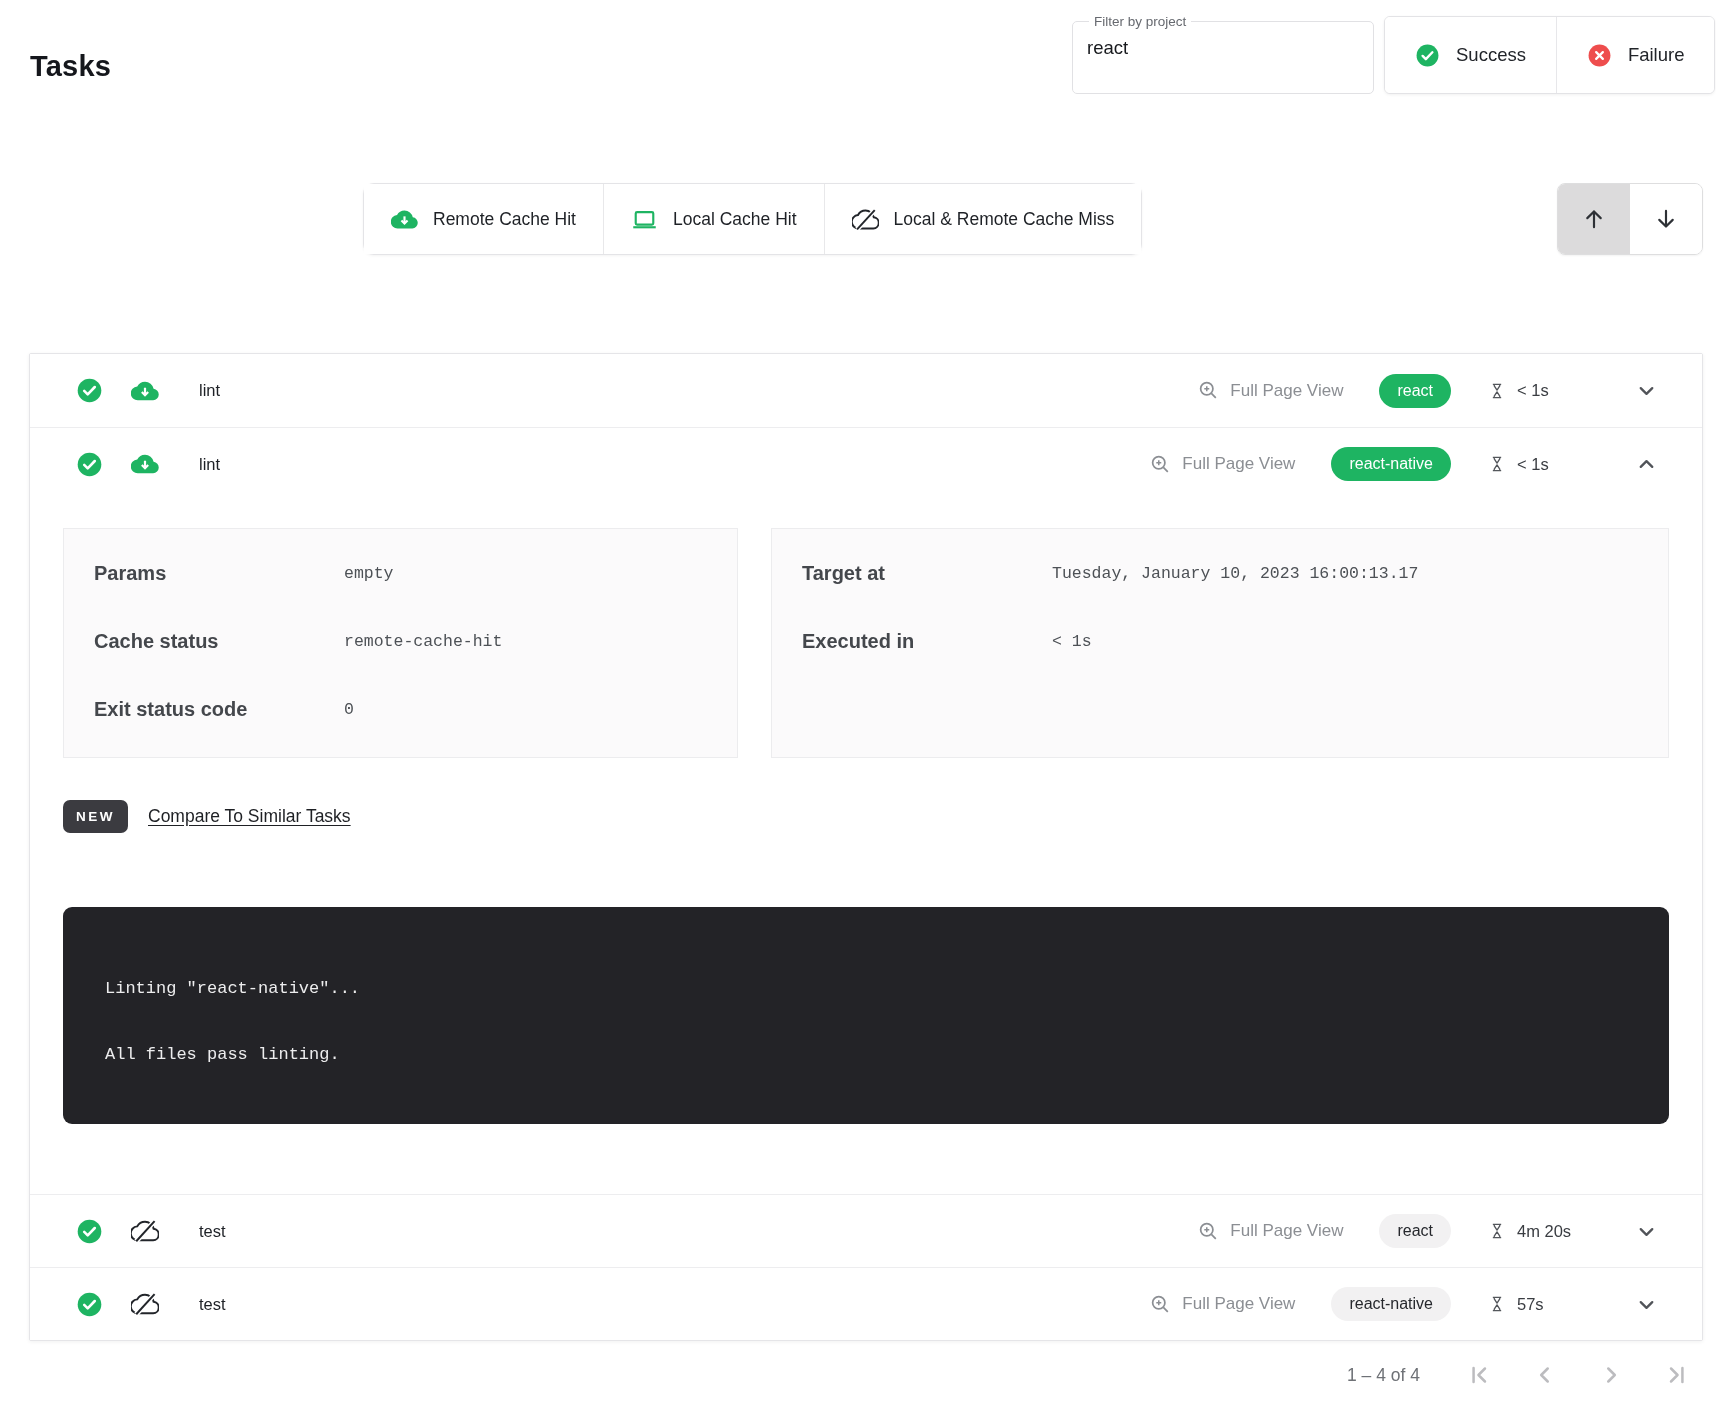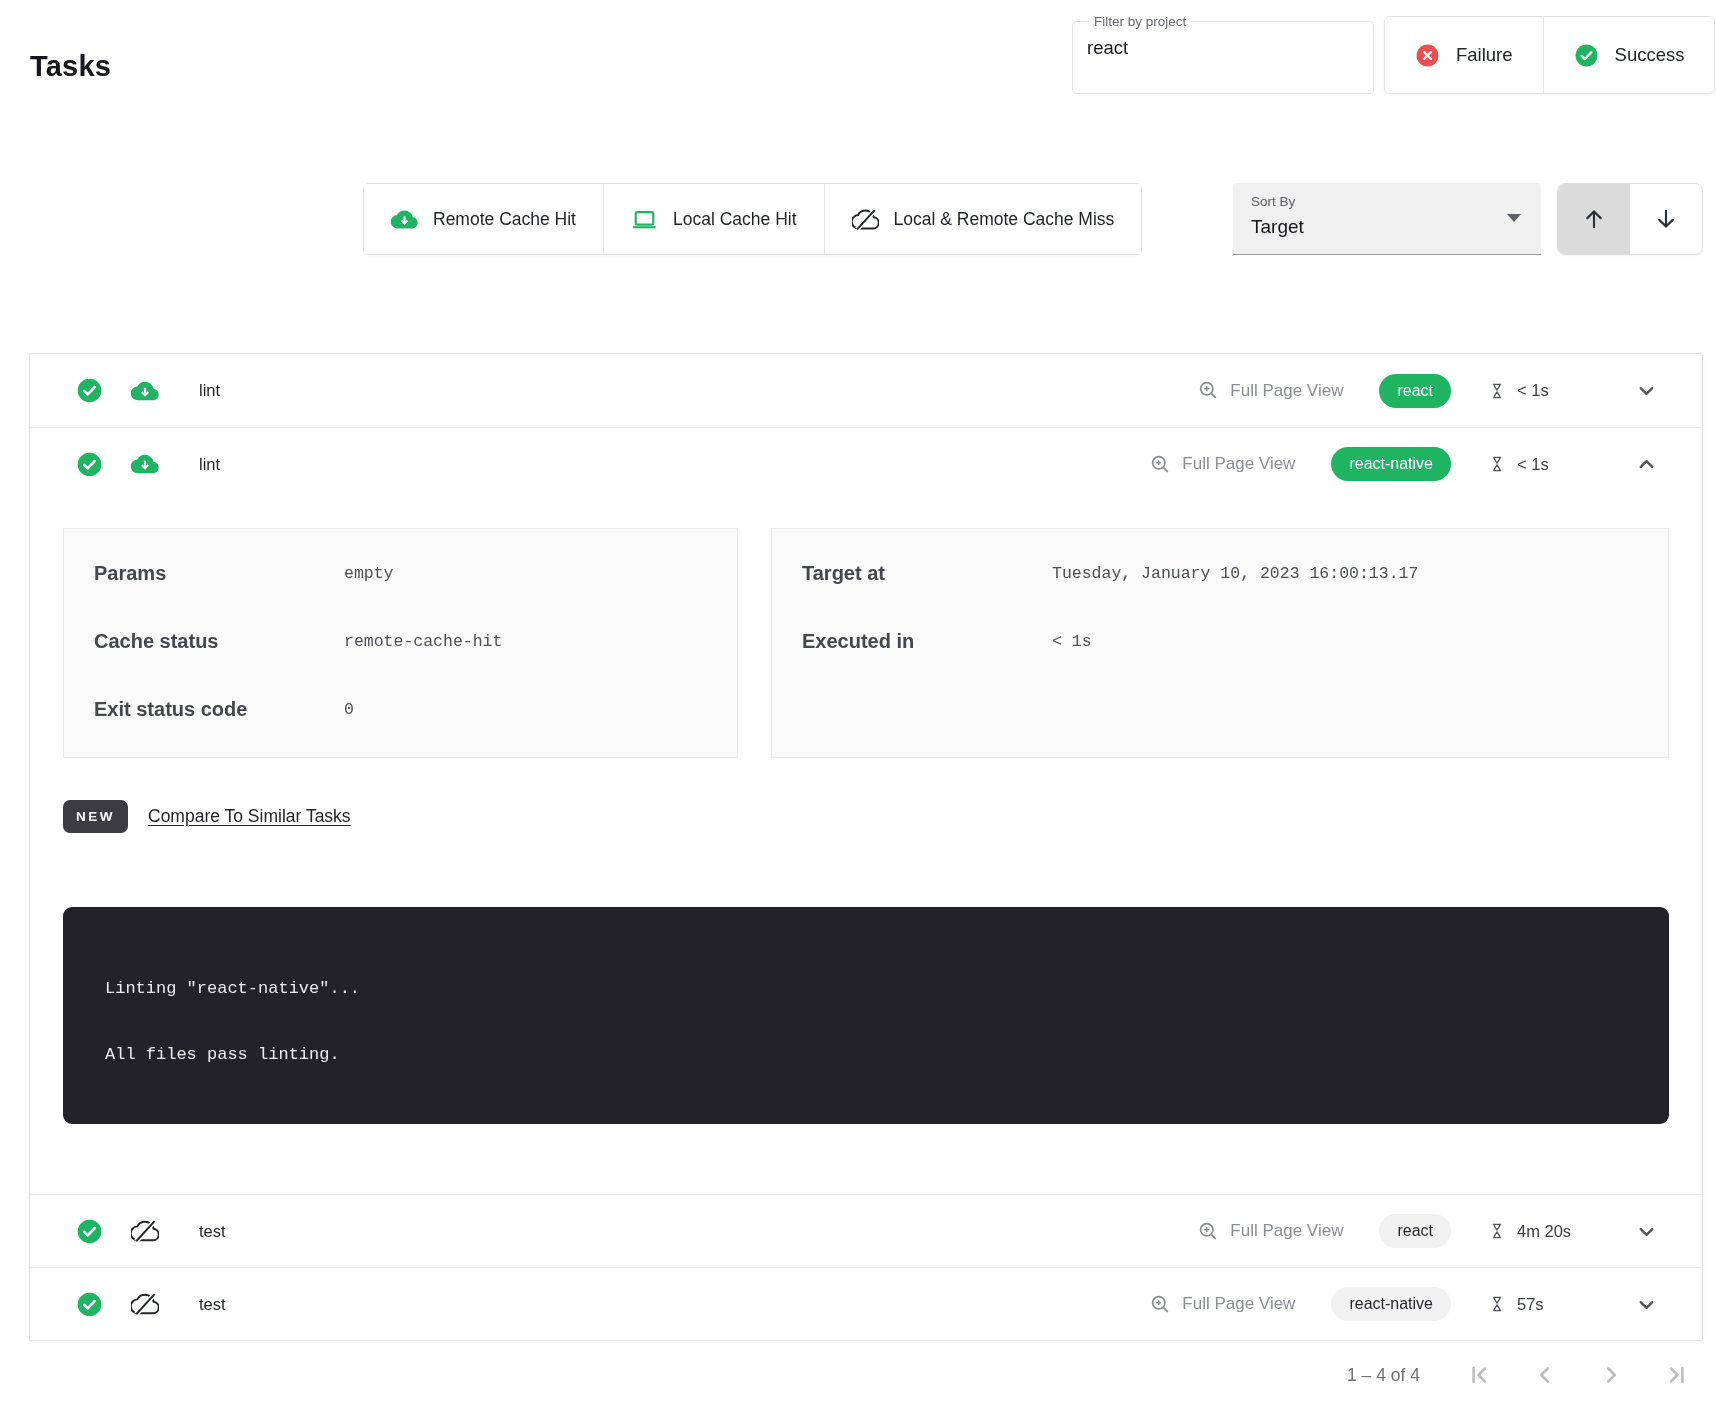--- a/index.html
+++ b/index.html
@@ -13,21 +13,21 @@
   .filter-field { position:absolute; left:1072px; top:14px; width:302px; height:80px; }
   .filter-field fieldset { width:100%; height:100%; border:1px solid #e1e1e4; border-radius:5px; padding:2px 14px 0 14px; background:#fff; }
   .filter-field legend { font-size:13.5px; color:#66696f; padding:0 5px; margin-left:2px; }
   .filter-field input { border:none; outline:none; width:100%; font-size:18.5px; color:#17191d; background:transparent; margin-top:6px; font-family:"Liberation Sans", sans-serif; }
 
   .status-group { position:absolute; left:1384px; top:16px; height:78px; display:flex; background:#fff; border:1px solid #e3e3e6; border-radius:6px; box-shadow:0 1px 3px rgba(0,0,0,.06); overflow:hidden; }
   .status-btn { display:flex; align-items:center; gap:16px; padding:0 30px; font-size:18.5px; color:#212429; background:#fff; border:none; cursor:pointer; font-family:inherit; }
   .status-btn + .status-btn { border-left:1px solid #e7e7ea; }
 
   
-  .cache-group { position:absolute; left:363px; top:183px; height:72px; display:flex; background:#fff; border:1px solid #e4e4e7; border-radius:6px; box-shadow:0 1px 3px rgba(0,0,0,.05); }
+  .cache-group { position:absolute; left:363px; top:183px; height:72px; display:flex; background:#fff; border:1px solid #e4e4e7; border-radius:11px; box-shadow:0 1px 3px rgba(0,0,0,.05); }
   .cache-btn { display:flex; align-items:center; gap:15px; padding:0 27px; font-size:17.5px; color:#1e2126; background:#fff; border:none; cursor:pointer; font-family:inherit; white-space:nowrap; }
   .cache-btn + .cache-btn { border-left:1px solid #e8e8ea; }
 
   .sort-box { position:absolute; left:1233px; top:183px; width:308px; height:72px; background:#f1f0f1; border-bottom:1px solid #9a9a9e; border-radius:4px 4px 0 0; cursor:pointer; }
   .sort-label { position:absolute; left:18px; top:11px; font-size:13.5px; color:#5e6167; }
   .sort-value { position:absolute; left:18px; top:33px; font-size:19px; color:#141519; }
   .sort-caret { position:absolute; right:20px; top:31px; width:0; height:0; border-left:7px solid transparent; border-right:7px solid transparent; border-top:8px solid #5d6065; }
 
   .arrow-group { position:absolute; left:1557px; top:183px; width:146px; height:72px; display:flex; border:1px solid #dededf; border-radius:8px; overflow:hidden; box-shadow:0 1px 2px rgba(0,0,0,.05); }
   .arrow-btn { flex:1; display:flex; align-items:center; justify-content:center; border:none; cursor:pointer; background:#fff; }
@@ -83,34 +83,34 @@
     <fieldset>
       <legend>Filter by project</legend>
       <input type="text" value="react" style="">
     </fieldset>
   </div>
 
   <div class="status-group">
     <button class="status-btn">
       <span>
         <svg width="25" height="25" viewBox="0 0 24 24">
+            <circle cx="12" cy="12" r="10.5" fill="#1eb462"></circle>
+            <path d="M7.3 12.4l3.1 3.1 6.3-6.6" stroke="#fff" stroke-width="2.3" fill="none" stroke-linecap="round" stroke-linejoin="round"></path>
+          </svg>
+      </span>
+      <span>Success</span>
+    </button>
+    <button class="status-btn">
+      <span>
+        <svg width="25" height="25" viewBox="0 0 24 24">
             <circle cx="12" cy="12" r="10.5" fill="#ee4d4d"></circle>
             <path d="M8.8 8.8l6.4 6.4M15.2 8.8l-6.4 6.4" stroke="#fff" stroke-width="2.2" stroke-linecap="round"></path>
           </svg>
       </span>
       <span>Failure</span>
-    </button>
-    <button class="status-btn">
-      <span>
-        <svg width="25" height="25" viewBox="0 0 24 24">
-            <circle cx="12" cy="12" r="10.5" fill="#1eb462"></circle>
-            <path d="M7.3 12.4l3.1 3.1 6.3-6.6" stroke="#fff" stroke-width="2.3" fill="none" stroke-linecap="round" stroke-linejoin="round"></path>
-          </svg>
-      </span>
-      <span>Success</span>
     </button>
   </div>
 
   <div class="cache-group">
     <button class="cache-btn">
       <span>
         <svg width="27" height="27" viewBox="0 0 24 24">
             <path d="M19.36 10.04A7.49 7.49 0 0 0 12 4a7.48 7.48 0 0 0-6.65 4.04A5.99 5.99 0 0 0 6 20h13a5 5 0 0 0 .36-9.96z" fill="#1eb462"></path>
             <path d="M12 9.2v6" stroke="#fff" stroke-width="1.9"></path>
             <path d="M9.3 12.9l2.7 2.7 2.7-2.7" stroke="#fff" stroke-width="1.9" fill="none"></path>
@@ -132,25 +132,20 @@
         <svg width="27" height="27" viewBox="0 0 24 24">
             <path d="M19.36 10.04A7.49 7.49 0 0 0 12 4a7.48 7.48 0 0 0-6.65 4.04A5.99 5.99 0 0 0 6 20h13a5 5 0 0 0 .36-9.96z" stroke="#22252a" stroke-width="1.7" fill="none"></path>
             <path d="M4.5 20.8L20.2 3.6" stroke="#fff" stroke-width="4.2"></path>
             <path d="M4.5 20.8L20.2 3.6" stroke="#22252a" stroke-width="1.7"></path>
           </svg>
       </span>
       <span>Local &amp; Remote Cache Miss</span>
     </button>
   </div>
 
-  <div class="sort-box">
-    <span class="sort-label">Sort By</span>
-    <span class="sort-value">Target</span>
-    <span class="sort-caret"></span>
-  </div>
 
   <div class="arrow-group">
     <button class="arrow-btn active">
       <span>
         <svg width="26" height="26" viewBox="0 0 24 24">
             <path d="M12 19.5V5M5.8 11.2L12 5l6.2 6.2" stroke="#2e3136" stroke-width="2" fill="none" stroke-linecap="round" stroke-linejoin="round"></path>
           </svg>
       </span>
     </button>
     <button class="arrow-btn">

